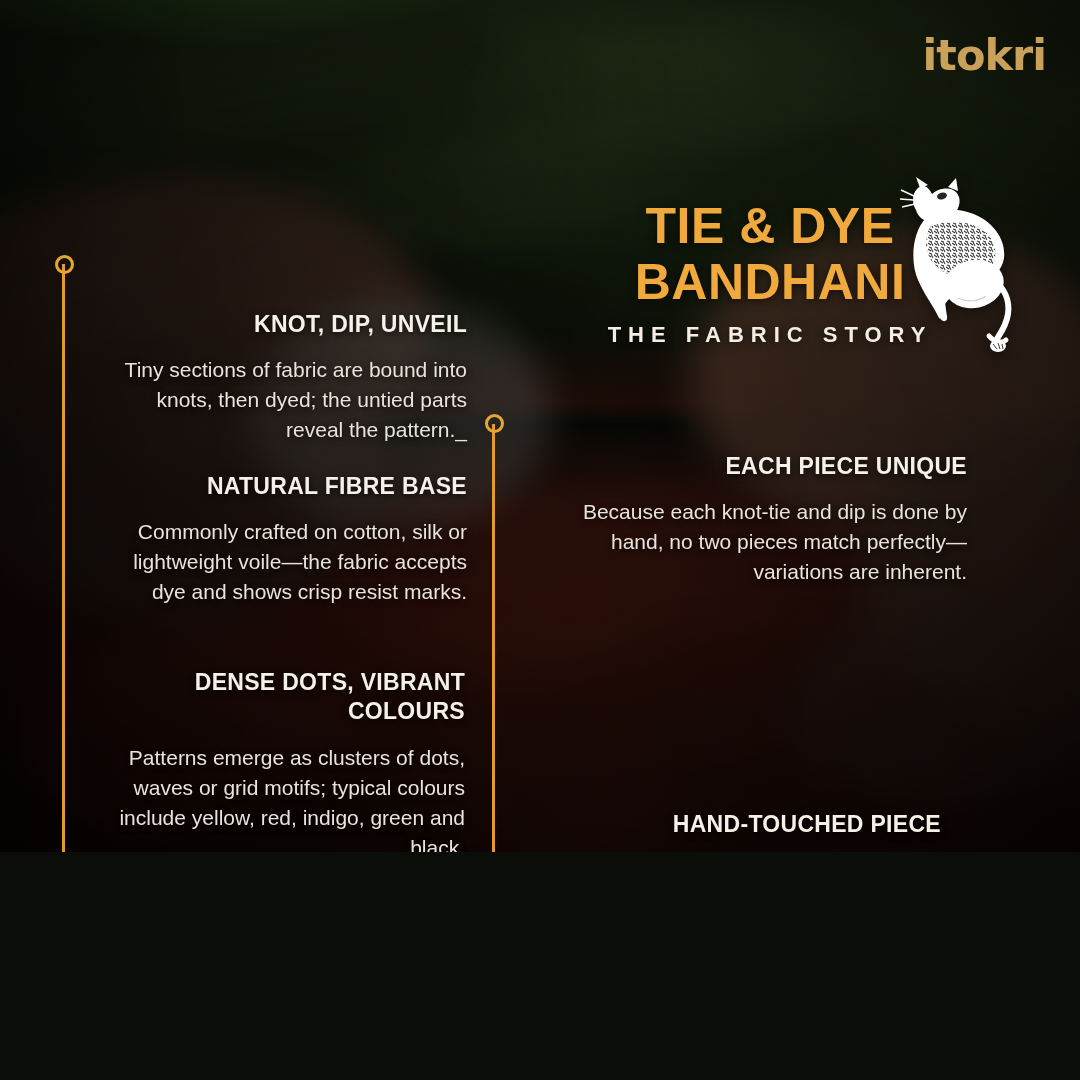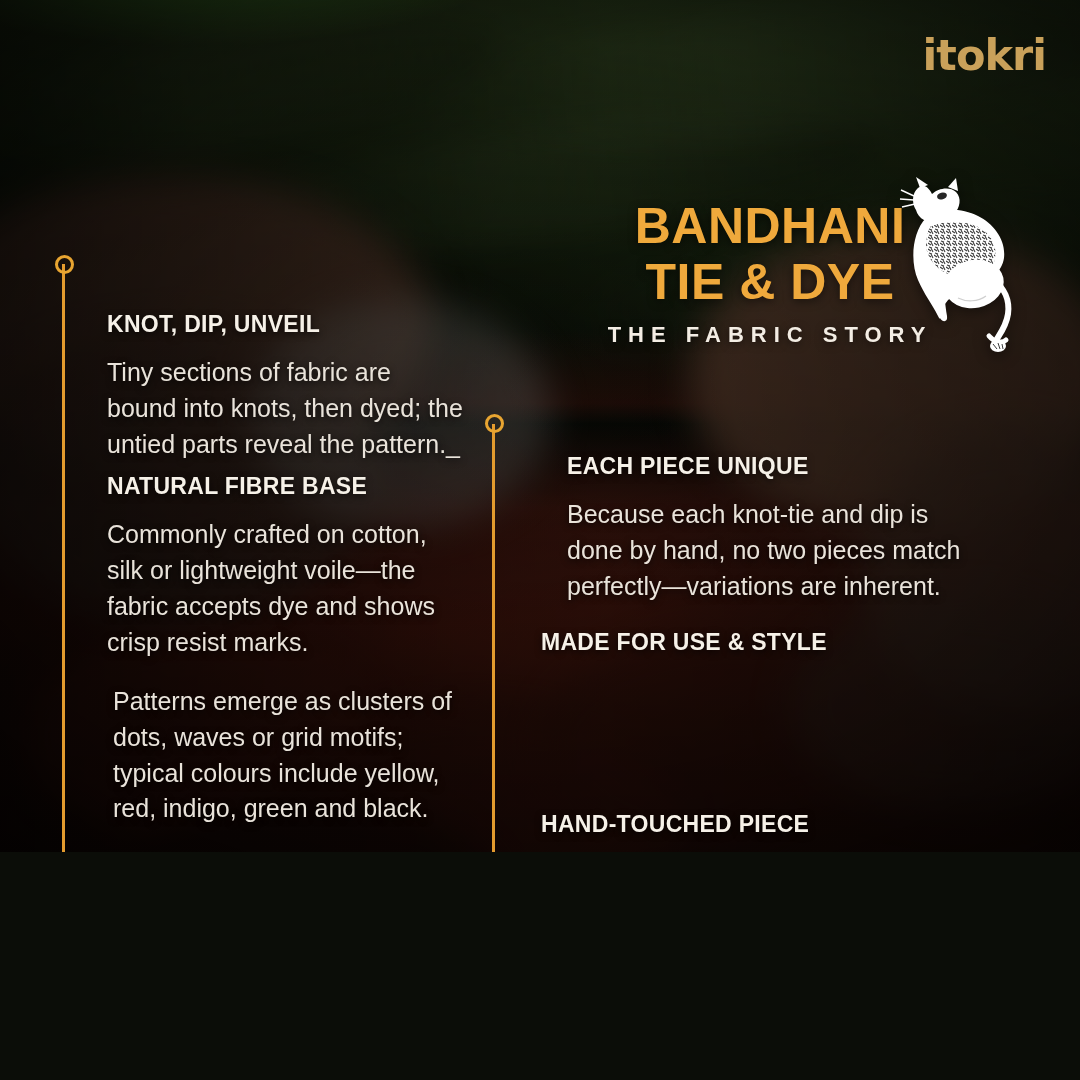--- a/index.html
+++ b/index.html
@@ -122,34 +122,34 @@
   
   .rail { position:absolute; width:3px; background:#E39B2E; }
   .node {
     position:absolute; width:19px; height:19px;
     border:3.5px solid #E8A531; border-radius:50%;
     background:transparent;
     transform:translateX(-8px);
   }
 
   
-  .block { position:absolute; }
+  .block { position:absolute;text-align:right; }
   .block h3 {
     color:#F6F1E8;
     font-weight:700;
     font-size:23px;
     line-height:1.28;
     letter-spacing:.3px;
     text-shadow:0 2px 7px rgba(0,0,0,.75);
   }
   .block p {
     margin-top:16px;
     color:#E9E3DA;
     font-weight:400;
-    font-size:25px;
+    font-size:21px;
     line-height:1.43;
     text-shadow:0 2px 7px rgba(0,0,0,.8);
   }
 
   .col-left  .block h3 { margin-left:0; }
 </style>
 </head>
 <body>
 
 <div id="poster">
@@ -180,22 +180,22 @@
     <div class="skin" style="left:860px;  top:430px; width:300px; height:280px; background:rgba(104,70,52,.8);"></div>
     <div class="skin" style="left:790px;  top:600px; width:330px; height:210px; background:rgba(92,62,47,.6);"></div>
   </div>
 
   <div class="bg-layer bg-leftscrim"></div>
   <div class="bg-layer bg-vignette"></div>
 
   <div class="logo">itokri</div>
 
   <div class="title-block">
+    <div class="title-line">TIE &amp; DYE</div>
     <div class="title-line">BANDHANI</div>
-    <div class="title-line">TIE &amp; DYE</div>
     <div class="subtitle">THE FABRIC STORY</div>
   </div>
 
   <div class="cat-wrap">
     <svg viewBox="0 0 128 180" width="128" height="180" xmlns="http://www.w3.org/2000/svg">
       <defs>
         <pattern id="furtex" width="6" height="6" patternUnits="userSpaceOnUse">
           <rect width="6" height="6" fill="#ffffff"></rect>
           <path d="M0 1 L3 3 M3 0 L5 4 M1 5 L4 6" stroke="#2b2b2b" stroke-width="1.1" fill="none"></path>
         </pattern>
@@ -242,36 +242,36 @@
       <h3>KNOT, DIP, UNVEIL</h3>
       <p>Tiny sections of fabric are bound into knots, then dyed; the untied parts reveal the pattern._</p>
     </div>
 
     <div class="block" style="left:107px; top:472px; width:360px;">
       <h3>NATURAL FIBRE BASE</h3>
       <p>Commonly crafted on cotton, silk or lightweight voile—the fabric accepts dye and shows crisp resist marks.</p>
     </div>
 
     <div class="block" style="left:113px; top:668px; width:352px;">
+      <h3>DENSE DOTS, VIBRANT COLOURS</h3>
       <p>Patterns emerge as clusters of dots, waves or grid motifs; typical colours include yellow, red, indigo, green and black.</p>
     </div>
   </div>
 
   <div class="rail" style="left:492px; top:424px; height:542px;"></div>
   <div class="node" style="left:493px; top:414px;"></div>
   <div class="node" style="left:493px; top:956px;"></div>
 
   <div class="col-right">
     <div class="block" style="left:541px; top:452px; width:400px;margin-left:26px;">
       <h3>EACH PIECE UNIQUE</h3>
       <p>Because each knot-tie and dip is done by hand, no two pieces match perfectly—variations are inherent.</p>
     </div>
 
     <div class="block" style="left:541px; top:628px; width:400px;">
-      <h3>MADE FOR USE &amp; STYLE</h3>
     </div>
 
     <div class="block" style="left:541px; top:810px; width:400px;">
       <h3>HAND-TOUCHED PIECE</h3>
     </div>
   </div>
 
 </div>
 
 </body></html>

